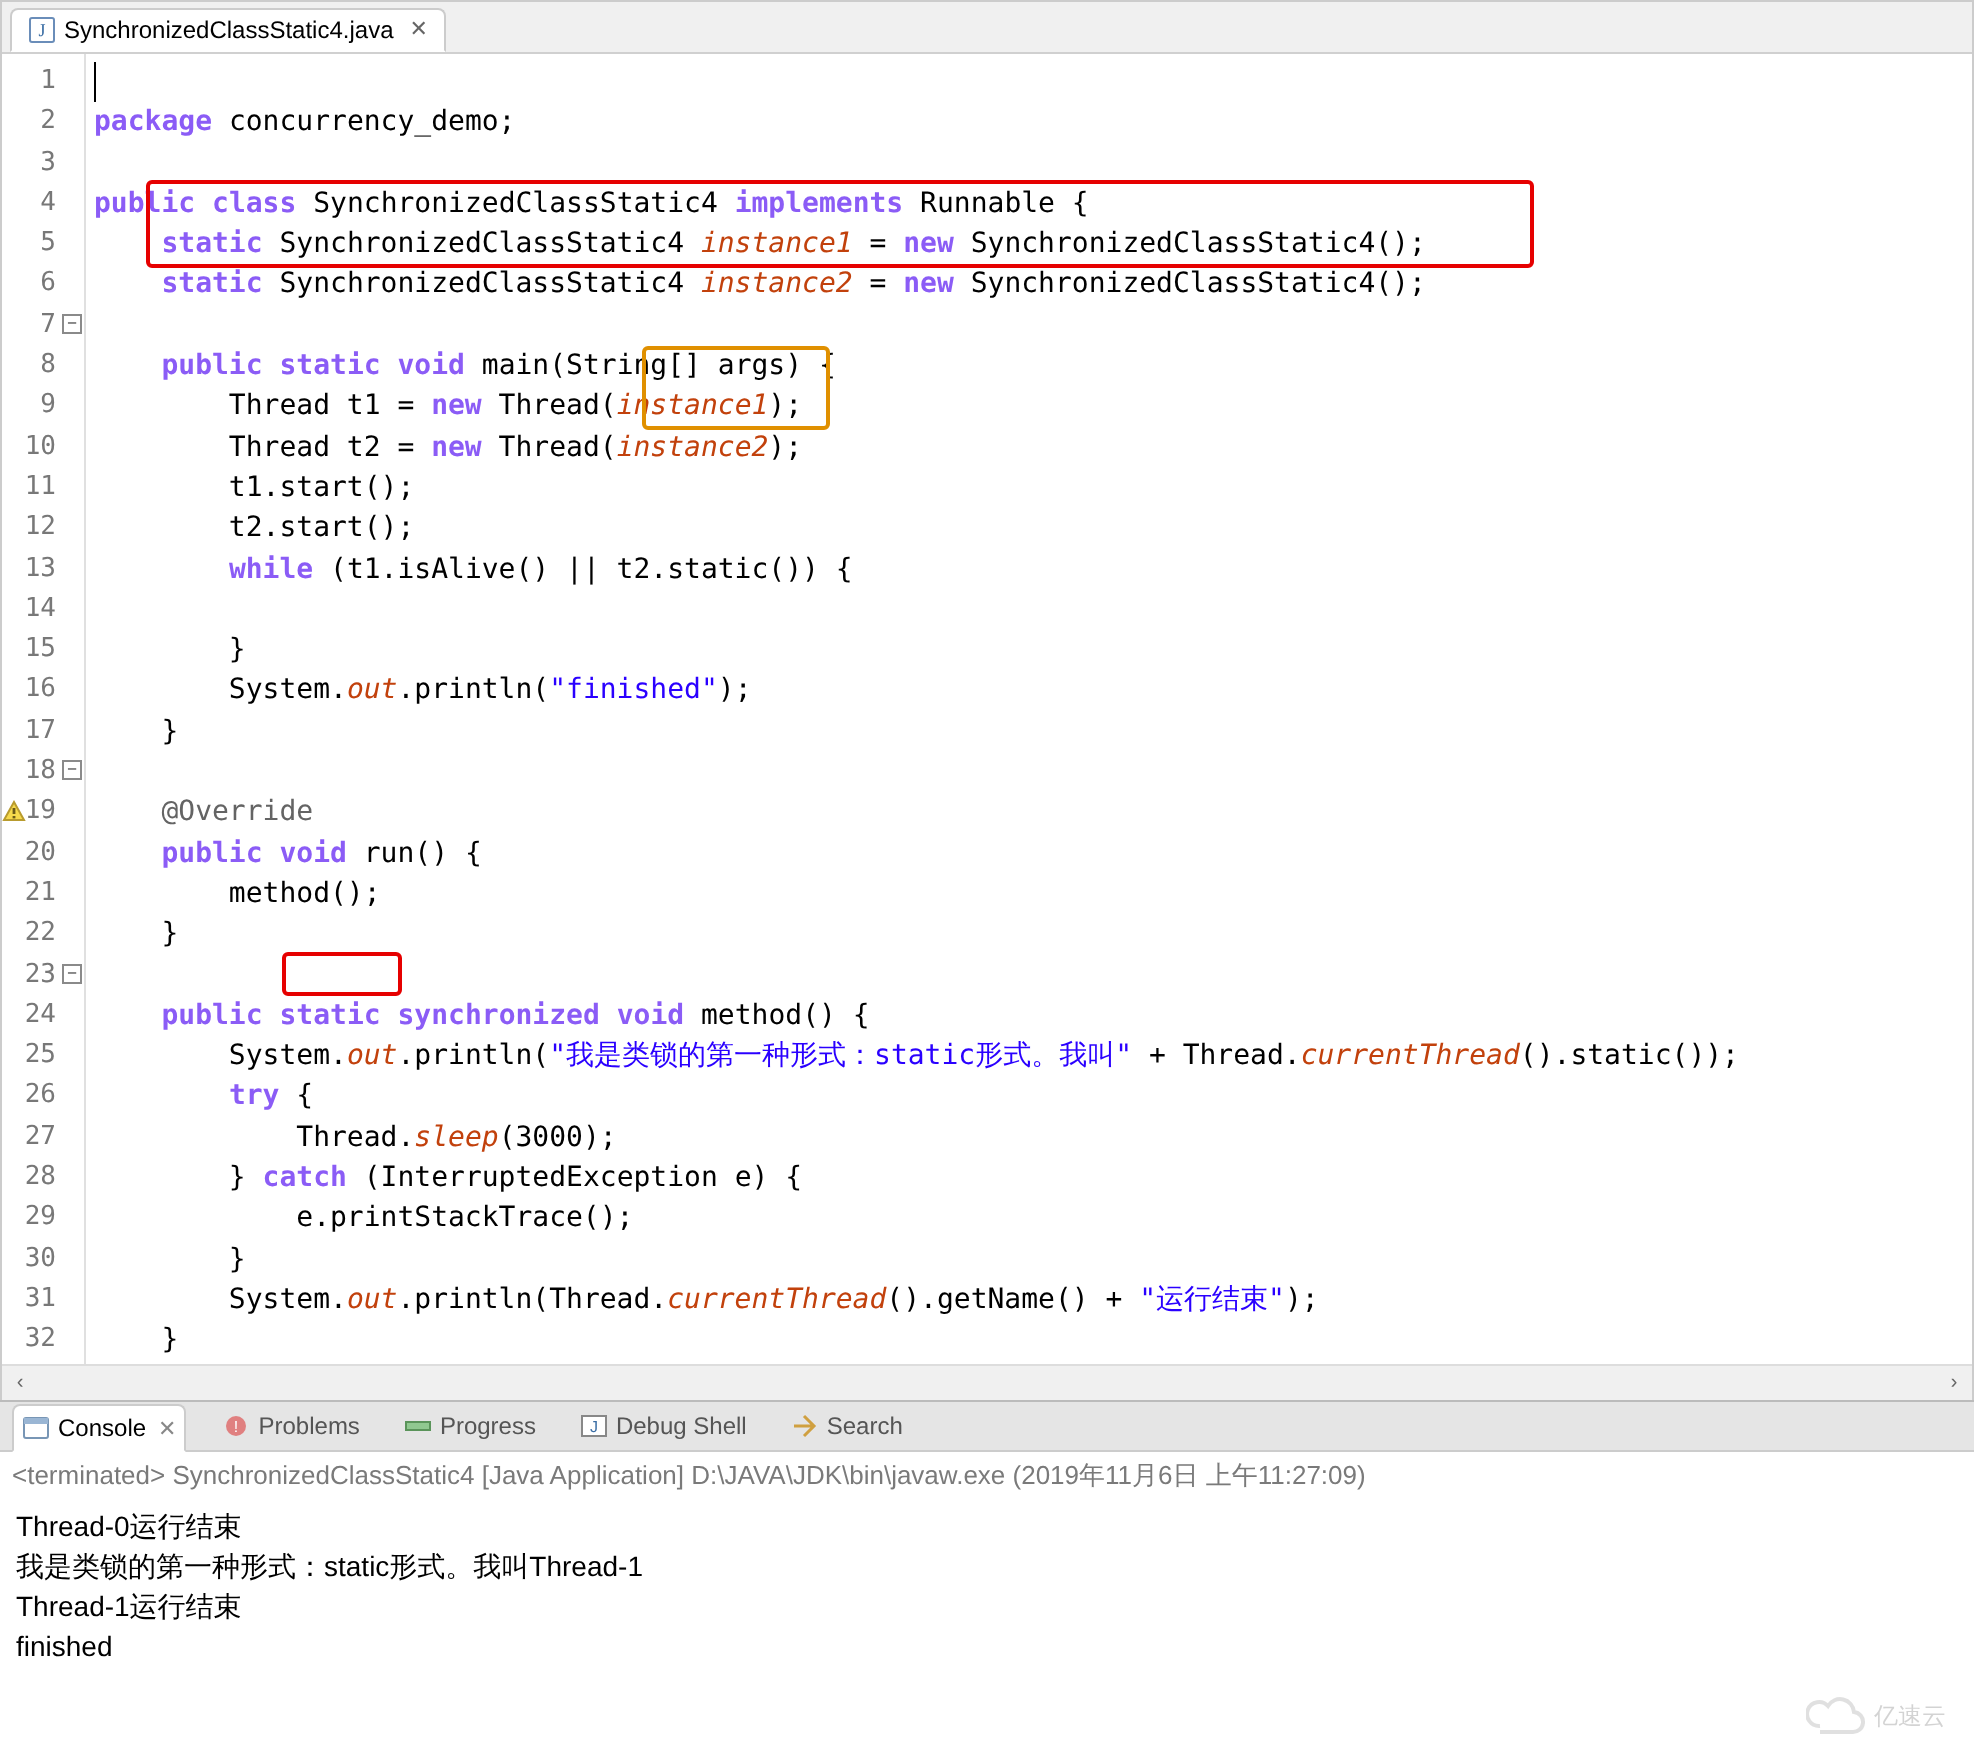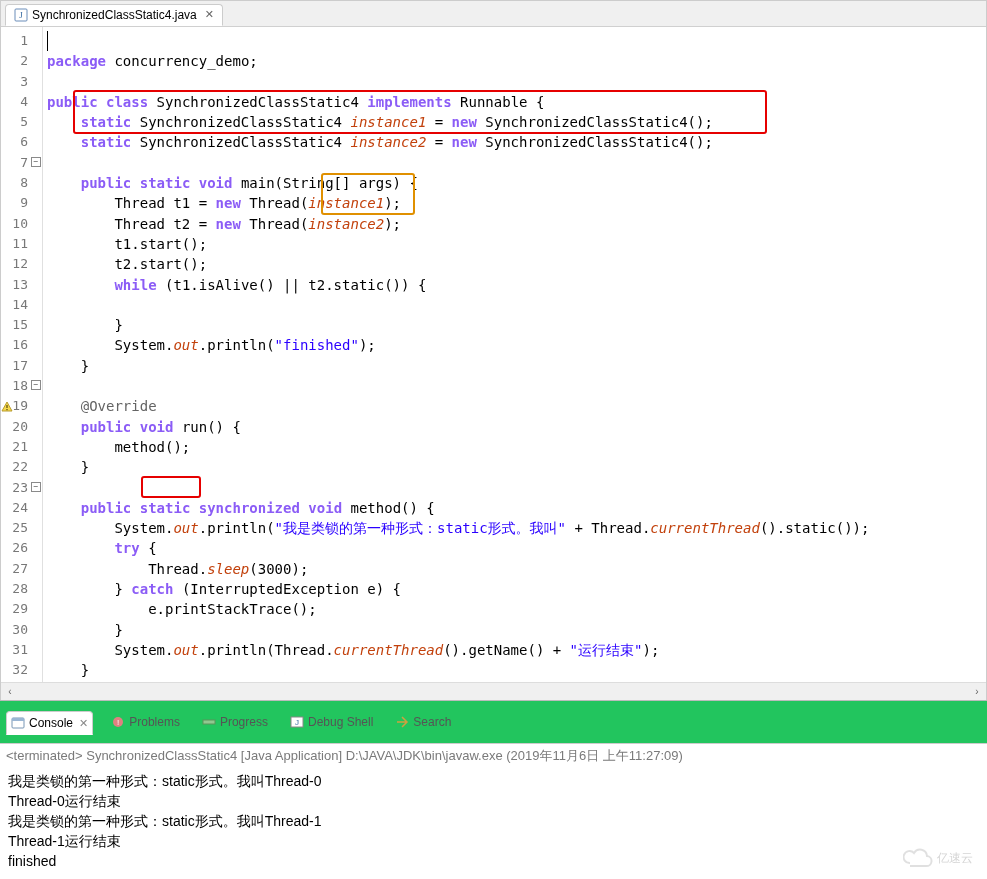--- a/index.html
+++ b/index.html
@@ -130,22 +130,22 @@
     display: flex;
     align-items: center;
   }
   .hscroll .arrow { width: 18px; text-align: center; color: #666; font-size: 10px; }
   .hscroll .track { flex: 1; }
 
   
   .views-bar {
     border-top: 1px solid #bbb;
     border-bottom: 1px solid #ccc;
-    background: #22c55e;
-    height: 44px;
+    background: #e5e5e5;
+    height: 26px;
     display: flex;
     align-items: center;
     gap: 14px;
     padding: 0 6px;
     font-size: 12px;
   }
   .view-tab {
     display: flex;
     align-items: center;
     gap: 4px;
@@ -333,21 +333,20 @@
       <svg viewBox="0 0 14 14" width="14" height="14">
           <path d="M2 7h10M7 2l5 5-5 5" fill="none" stroke="#d0a040" stroke-width="1.5"></path>
         </svg>
     </span>
     <span>Search</span>
   </div>
 </div>
 
 <div class="console-header">&lt;terminated&gt; SynchronizedClassStatic4 [Java Application] D:\JAVA\JDK\bin\javaw.exe (2019年11月6日 上午11:27:09)</div>
 <div class="console-out">
-  <div>我是类锁的第一种形式：static形式。我叫Thread-0</div>
   <div>Thread-0运行结束</div>
   <div>我是类锁的第一种形式：static形式。我叫Thread-1</div>
   <div>Thread-1运行结束</div>
   <div>finished</div>
 </div>
 
 <div class="watermark">
   <svg width="30" height="22" viewBox="0 0 30 22">
       <path d="M7 16a6 6 0 1 1 4-10 7 7 0 0 1 13 3 5 5 0 0 1-1 10H7" fill="none" stroke="#888" stroke-width="2"></path>
     </svg>

